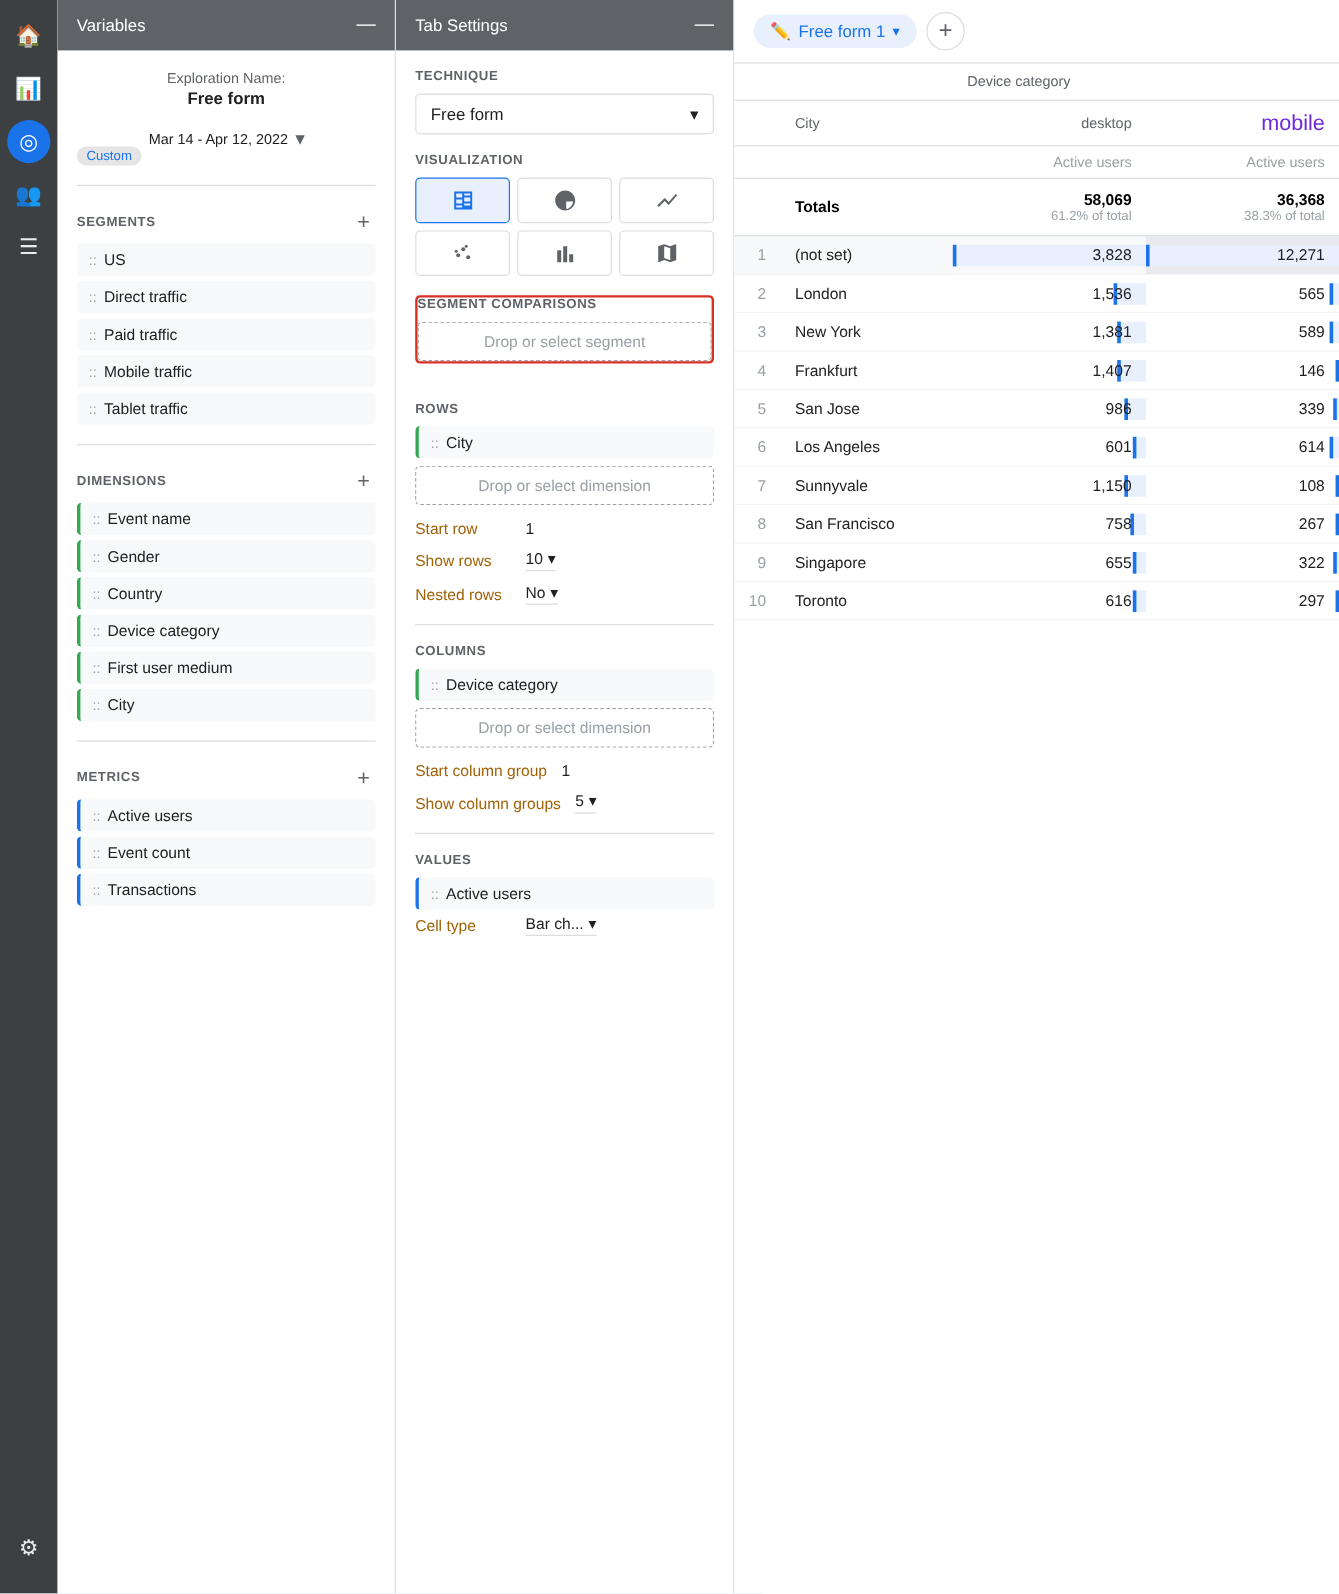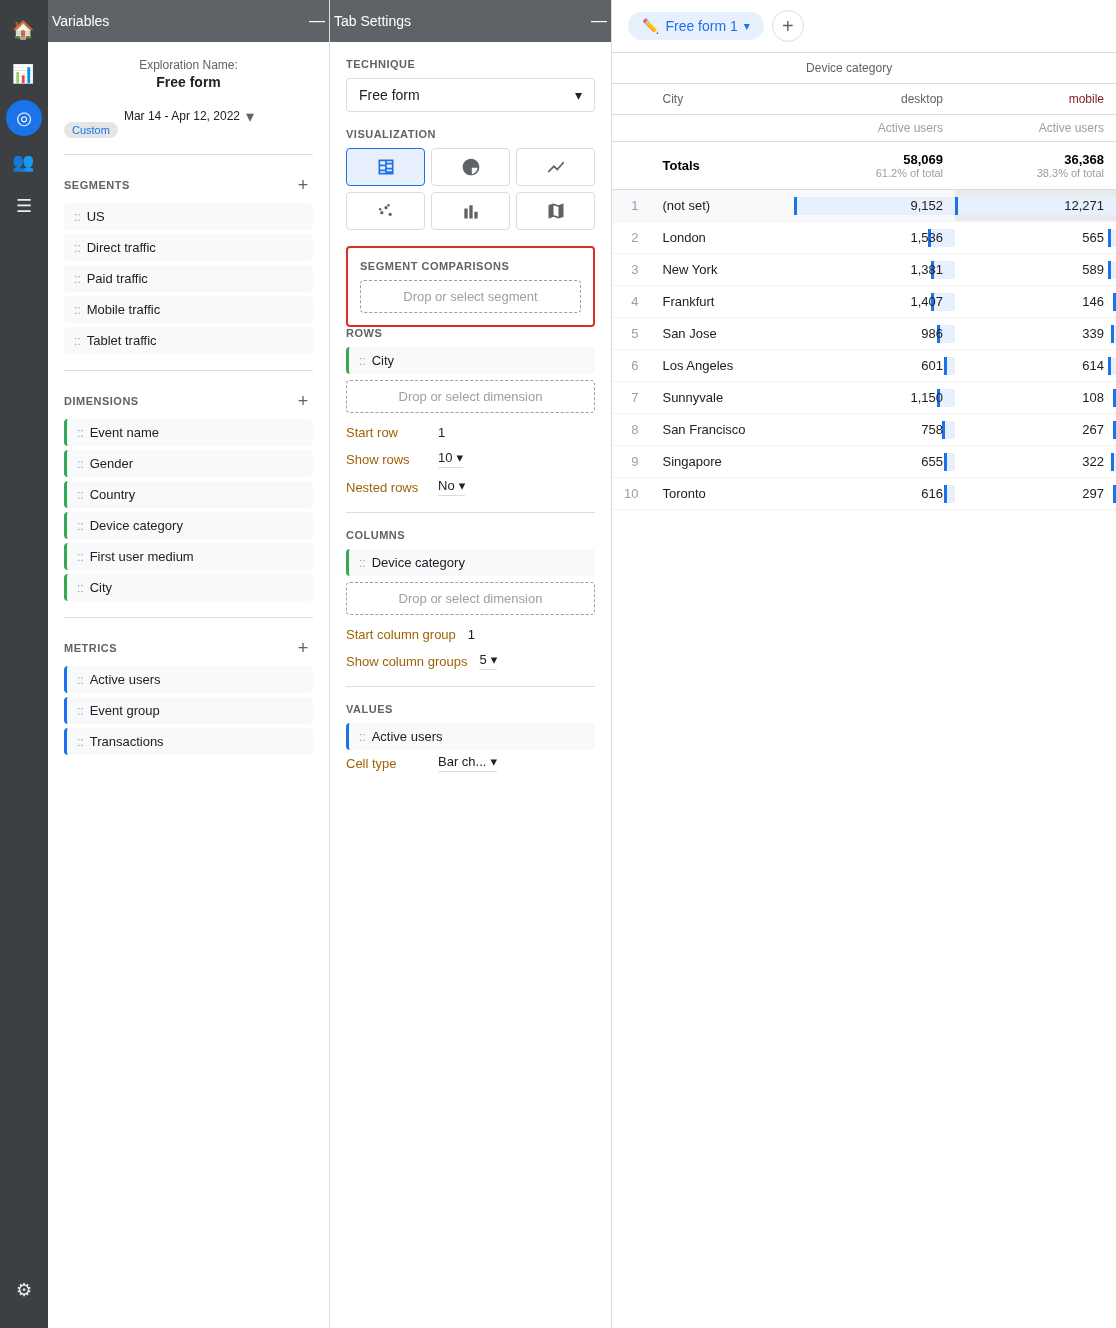--- a/index.html
+++ b/index.html
@@ -54,21 +54,21 @@
     .variables-panel {
       width: 282px;
       background: #fff;
       border-right: 1px solid #dadce0;
       display: flex;
       flex-direction: column;
     }
     .panel-header {
       background: #5f6368;
       color: white;
-      padding: 12px 4px;
+      padding: 12px 16px;
       display: flex;
       align-items: center;
       justify-content: space-between;
       font-size: 14px;
       font-weight: 500;
     }
     .panel-header-minus {
       color: white;
       font-size: 16px;
       cursor: pointer;
@@ -215,22 +215,21 @@
       background: white;
     }
     .viz-btn.active {
       border-color: #1a73e8;
       background: #e8f0fe;
       color: #1a73e8;
     }
     .segment-comparisons-box {
       border: 2px solid #d93025;
       border-radius: 4px;
-      padding: 12px;
-      margin-bottom: 0;
+      margin-bottom: 32px;
     }
     .drop-zone {
       border: 1px dashed #9aa0a6;
       border-radius: 4px;
       padding: 8px 12px;
       text-align: center;
       font-size: 13px;
       color: #9aa0a6;
       cursor: pointer;
     }
@@ -491,21 +490,21 @@
         <div class="section-header">
           <span class="section-title">METRICS</span>
           <span class="add-btn">+</span>
         </div>
         <div class="chip-item blue-bar">
           <span class="chip-dots">::</span>
           <span>Active users</span>
         </div>
         <div class="chip-item blue-bar">
           <span class="chip-dots">::</span>
-          <span>Event group</span>
+          <span>Event count</span>
         </div>
         <div class="chip-item blue-bar">
           <span class="chip-dots">::</span>
           <span>Transactions</span>
         </div>
       </div>
     </div>
 
     <div class="tab-settings-panel">
       <div class="panel-header">
@@ -649,21 +648,21 @@
               </th>
             </tr>
             <tr class="col-header-row">
               <th class="city-col"></th>
               <th class="city-col">
                 <span>City</span>
               </th>
               <th style="text-align:right; font-size:12px; color:#5f6368;">
                 <span>desktop</span>
               </th>
-              <th style="text-align:right; font-size:12px; color:#7f1d1d;">
+              <th style="text-align:right; font-size:18px; color:#6d28d9;">
                 <span>mobile</span>
               </th>
             </tr>
             <tr class="sub-header-row">
               <th class="city-col"></th>
               <th class="city-col"></th>
               <th>
                 <span>Active users</span>
               </th>
               <th>
@@ -682,21 +681,21 @@
               <td class="num">
                 <strong>36,368</strong>
                 <span class="totals-sub">38.3% of total</span>
               </td>
             </tr>
           <tr class="data-row" style="background: rgb(248, 249, 250);">
     <td class="row-num">1</td>
     <td class="city-name">(not set)</td>
     <td class="num bar-cell" style="position:relative; min-width:120px;">
       <div style="position:absolute; right:0; top:50%; transform:translateY(-50%); height:18px; width:100%; background:#e8f0fe; border-left:3px solid #1a73e8; z-index:0;"></div>
-      <span style="position:relative; z-index:1;">9,152</span>
+      <span style="position:relative; z-index:1;">3,828</span>
     </td>
     <td class="num bar-cell highlighted-cell" style="position:relative; min-width:120px;">
       <div style="position:absolute; right:0; top:50%; transform:translateY(-50%); height:18px; width:100%; background:#e8f0fe; border-left:3px solid #1a73e8; z-index:0;"></div>
       <span style="position:relative; z-index:1;">12,271</span>
     </td>
   </tr>
               <tr class="data-row">
     <td class="row-num">2</td>
     <td class="city-name">London</td>
     <td class="num bar-cell" style="position:relative; min-width:120px;">

